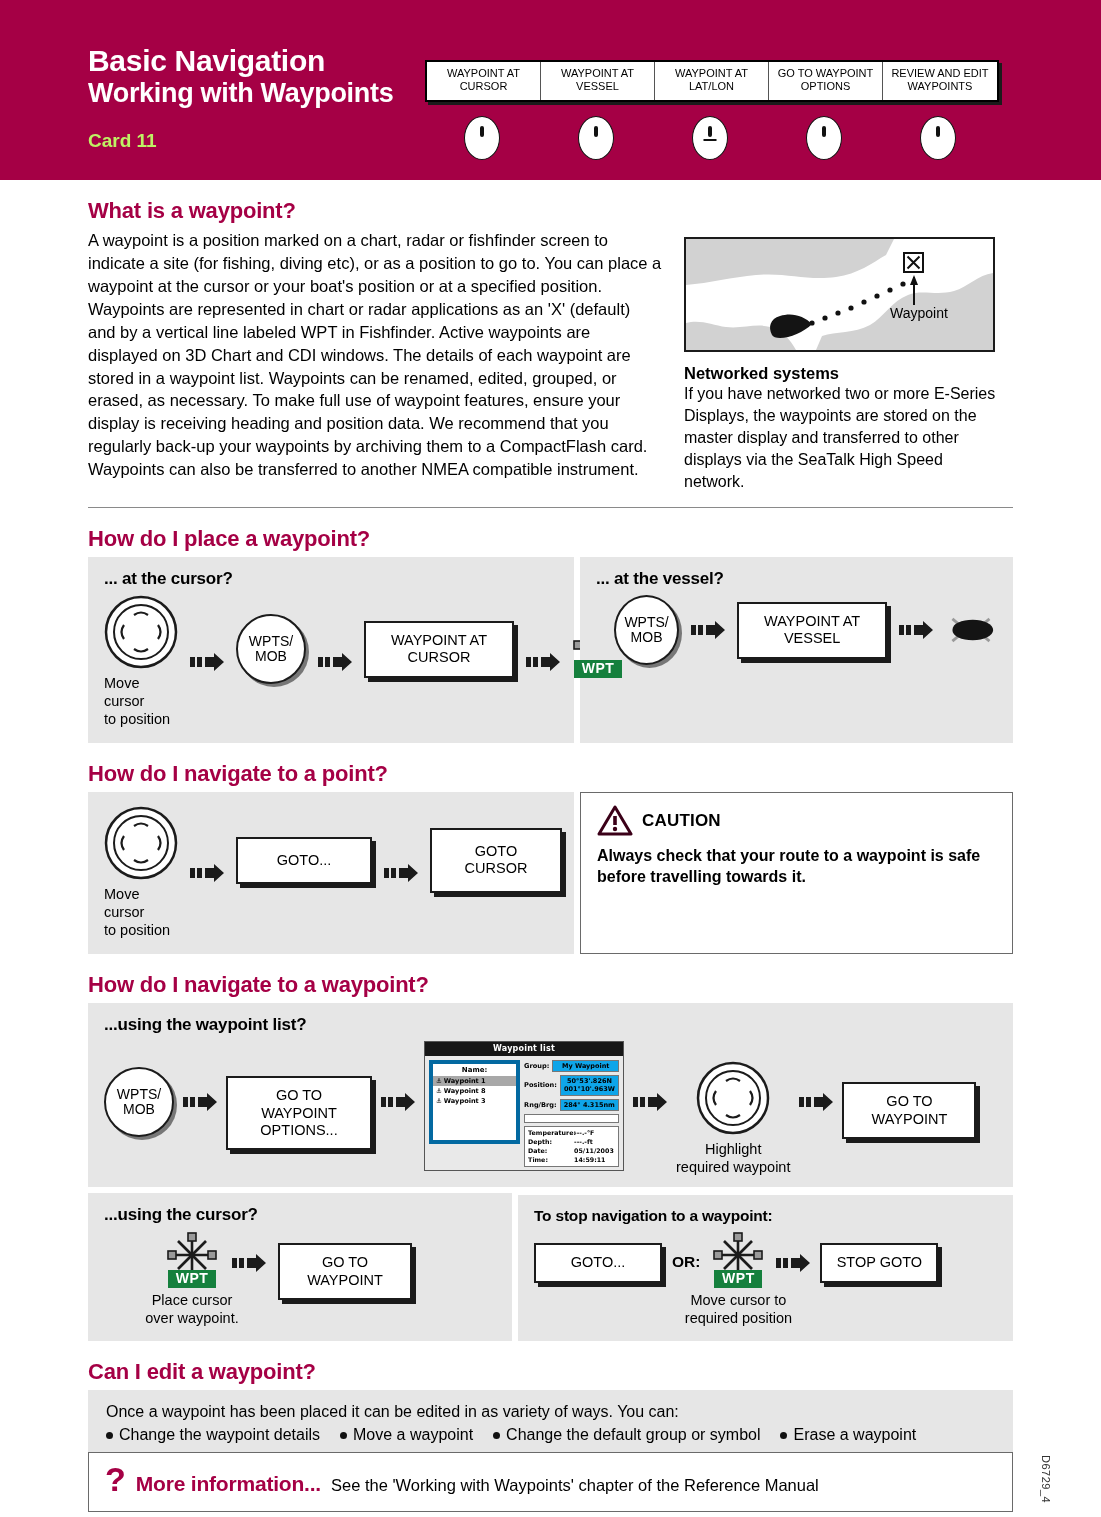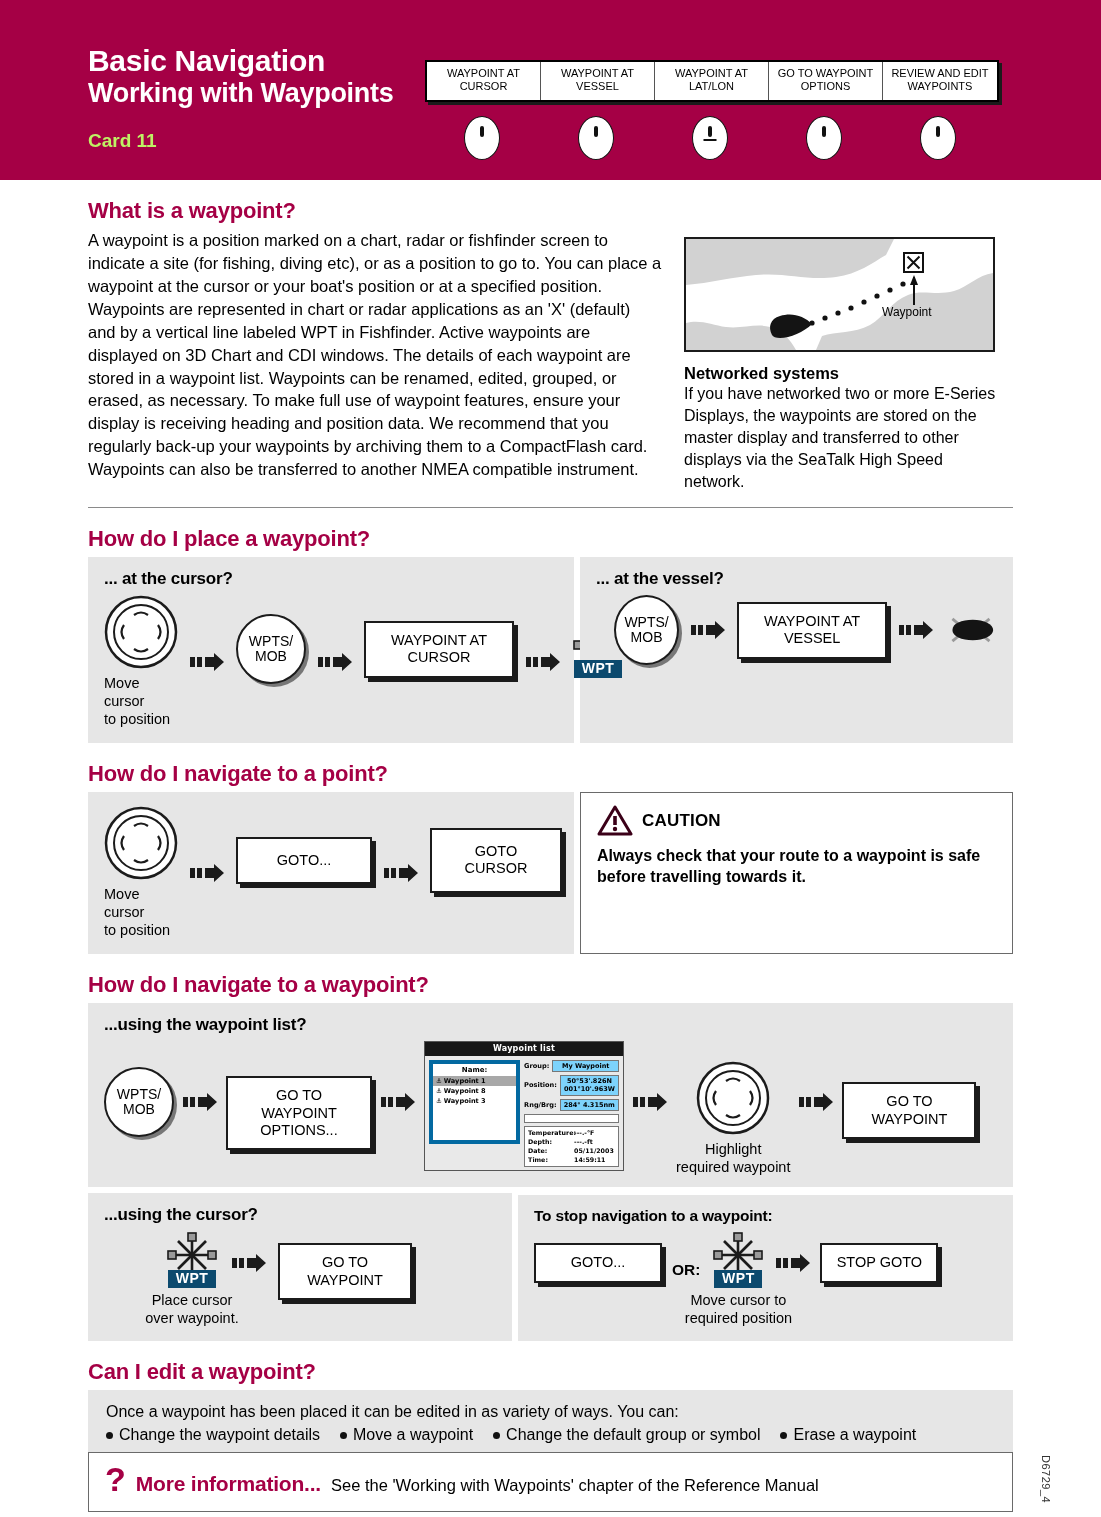--- a/index.html
+++ b/index.html
@@ -141,21 +141,21 @@
 
   
   .trackpad { width: 74px; height: 74px; position: relative; }
 
   
   .arrow { width: 34px; height: 20px; flex: none; }
 
   
   .wptcur { width: 56px; position: relative; }
   .wptlabel {
-    background: #0c4a6e; color: #fff;
+    background: #15803d; color: #fff;
     font-size: 14px; font-weight: bold;
     text-align: center; letter-spacing: 0.5px;
     line-height: 1.1; padding: 1px 0;
     margin-top: -9px; position: relative; z-index: 2;
   }
 
   
   .caution-box {
     border: 1.5px solid #6a6a6a;
     background: #fff;
@@ -193,21 +193,21 @@
   .wpl-item {
     padding: 1px 3px; font-weight: bold; font-size: 6.6px;
     display: flex; align-items: center; gap: 2px;
   }
   .wpl-item.sel { background: #a8a8a8; }
   .anchor-ico { font-size: 6.5px; }
   .wpl-right { flex: 1; }
   .fld-row { display: flex; align-items: center; gap: 3px; margin-bottom: 3px; }
   .fld-label { font-weight: bold; font-size: 6.6px; white-space: nowrap; }
   .fld-val {
-    background: #7dd3fc; border: 1px solid #777;
+    background: #0ea5e9; border: 1px solid #777;
     font-weight: bold; font-size: 6.5px;
     padding: 1px 3px; text-align: center; flex: 1;
     line-height: 1.25;
   }
   .fld-blank { background: #fff; border: 1px solid #777; height: 9px; margin-bottom: 3px; }
   .info-box {
     background: #fff; border: 1px solid #777;
     padding: 2px 3px; font-size: 6.3px; font-weight: bold;
     line-height: 1.42;
   }
@@ -329,21 +329,21 @@
             <circle cx="191" cy="57" r="2.6" fill="#111"></circle>
             <circle cx="204" cy="51" r="2.6" fill="#111"></circle>
             <circle cx="217" cy="45" r="2.6" fill="#111"></circle>
           </g>
           <path d="M86,96 C82,88 84,80 94,77 C106,73 118,77 126,85 C118,93 104,99 94,99 C90,99 87,98 86,96 Z" fill="#141414"></path>
           <rect x="218" y="14" width="19" height="19" fill="#fff" stroke="#111" stroke-width="2"></rect>
           <path d="M221.5,17.5 L233.5,29.5 M233.5,17.5 L221.5,29.5" stroke="#111" stroke-width="2"></path>
           <path d="M228,66 L228,38" stroke="#111" stroke-width="2"></path>
           <path d="M228,36 L224,46 L232,46 Z" fill="#111"></path>
         </svg>
-        <div style="position:absolute;left:196px;top:66px;font-size:12px;">Waypoint</div>
+        <div style="position:absolute;left:204px;top:66px;font-size:14px;">Waypoint</div>
       </div>
       <div class="sub-head">Networked systems</div>
       <div class="sub-body">If you have networked two or more E-Series Displays, the waypoints are stored on the master display and transferred to other displays via the SeaTalk High Speed network.</div>
     </div>
   </div>
   <div class="hr-rule"></div>
 
   <h2 class="qhead">How do I place a waypoint?</h2>
   <div style="display:flex;gap:6px;">
     <div class="panel" style="width:486px;">
@@ -626,21 +626,21 @@
           <path d="M15,5 L24,5 L24,1 L34,10 L24,19 L24,15 L15,15 Z" fill="#1b1b1b"></path>
         </svg>
         <div class="keybox" style="width:134px;margin-top:12px;">GO TO WAYPOINT</div>
       </div>
     </div>
 
     <div class="panel" style="width:495px;">
       <div class="panel-title" style="font-size:15.5px;">To stop navigation to a waypoint:</div>
       <div class="flow" style="gap:10px;margin-top:6px;align-items:flex-start;">
         <div class="keybox" style="width:128px;margin-top:12px;">GOTO...</div>
-        <div style="font-size:15.5px;font-weight:bold;margin-top:30px;">OR:</div>
+        <div style="font-size:15.5px;font-weight:bold;margin-top:22px;">OR:</div>
         <div class="flow-item wptcur">
           <svg width="52" height="48" viewBox="0 0 52 48">
             <g stroke="#1b1b1b" stroke-width="2.6">
               <path d="M26,4 L26,44"></path>
                 <path d="M6,24 L46,24"></path>
               <path d="M12,10 L40,38"></path>
                 <path d="M40,10 L12,38"></path>
             </g>
             <rect x="22" y="2" width="8" height="8" fill="#9a9a9a" stroke="#1b1b1b" stroke-width="1.6"></rect>
             <rect x="2" y="20" width="8" height="8" fill="#9a9a9a" stroke="#1b1b1b" stroke-width="1.6"></rect>

